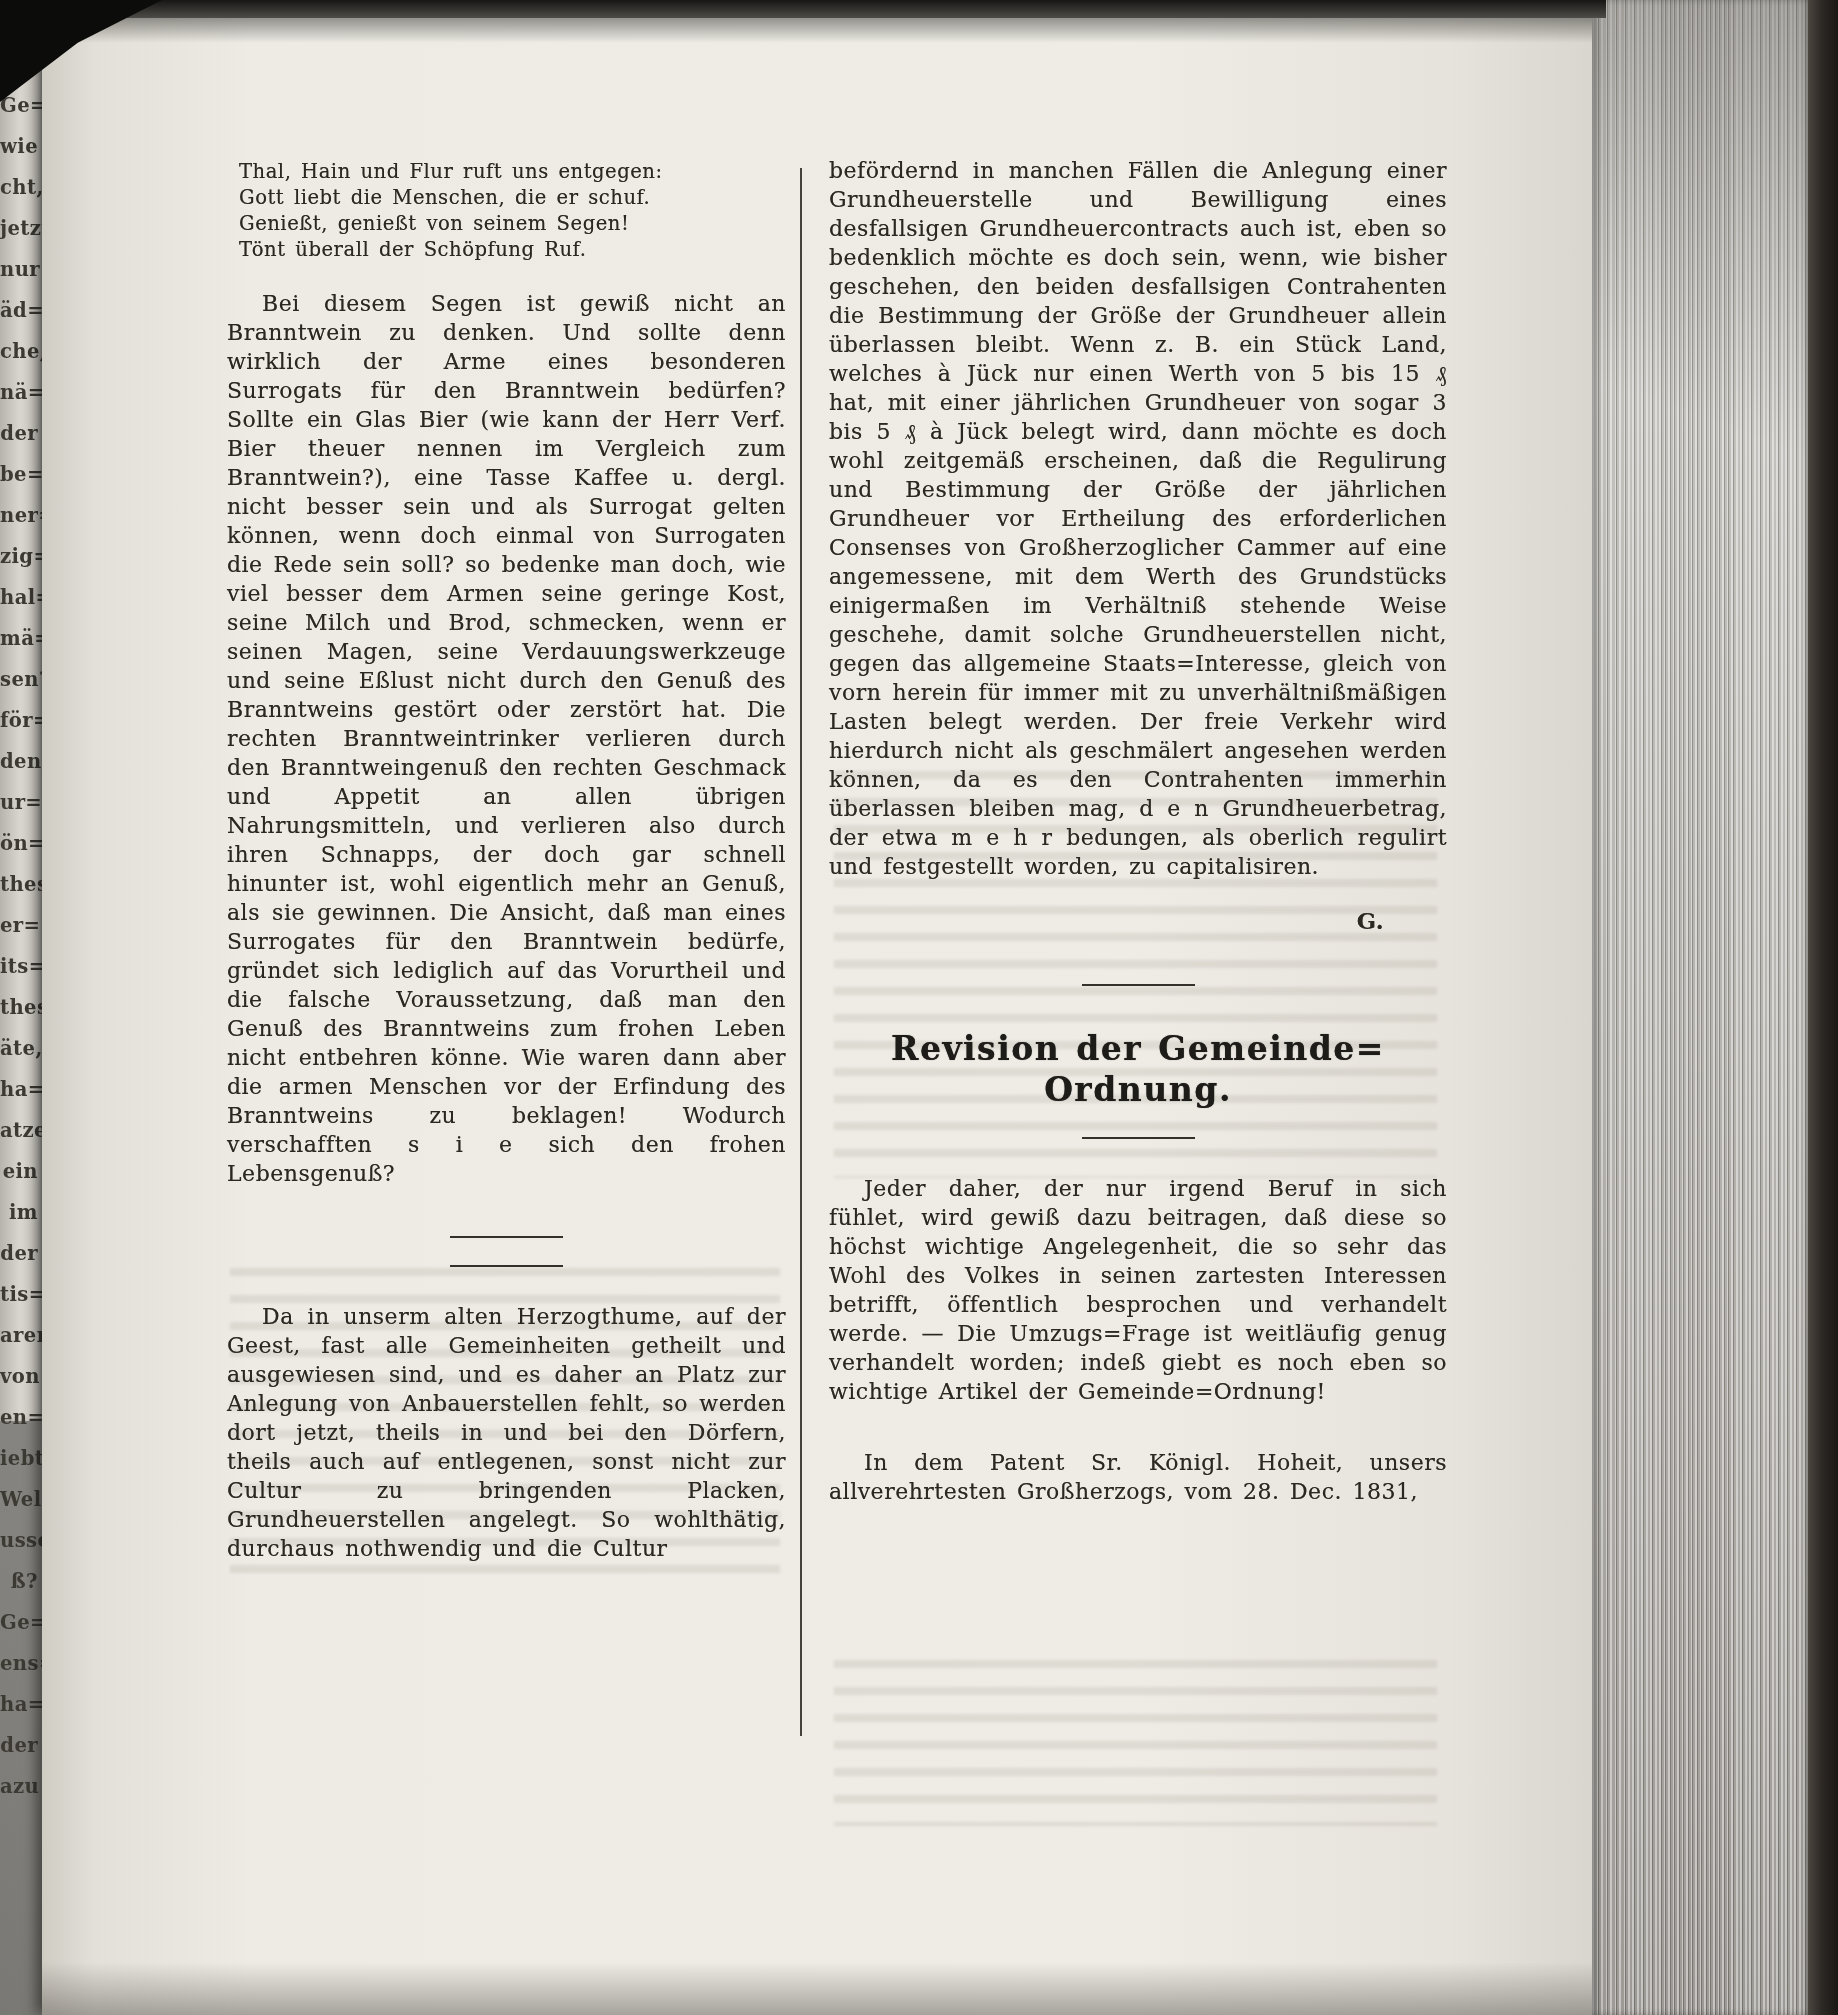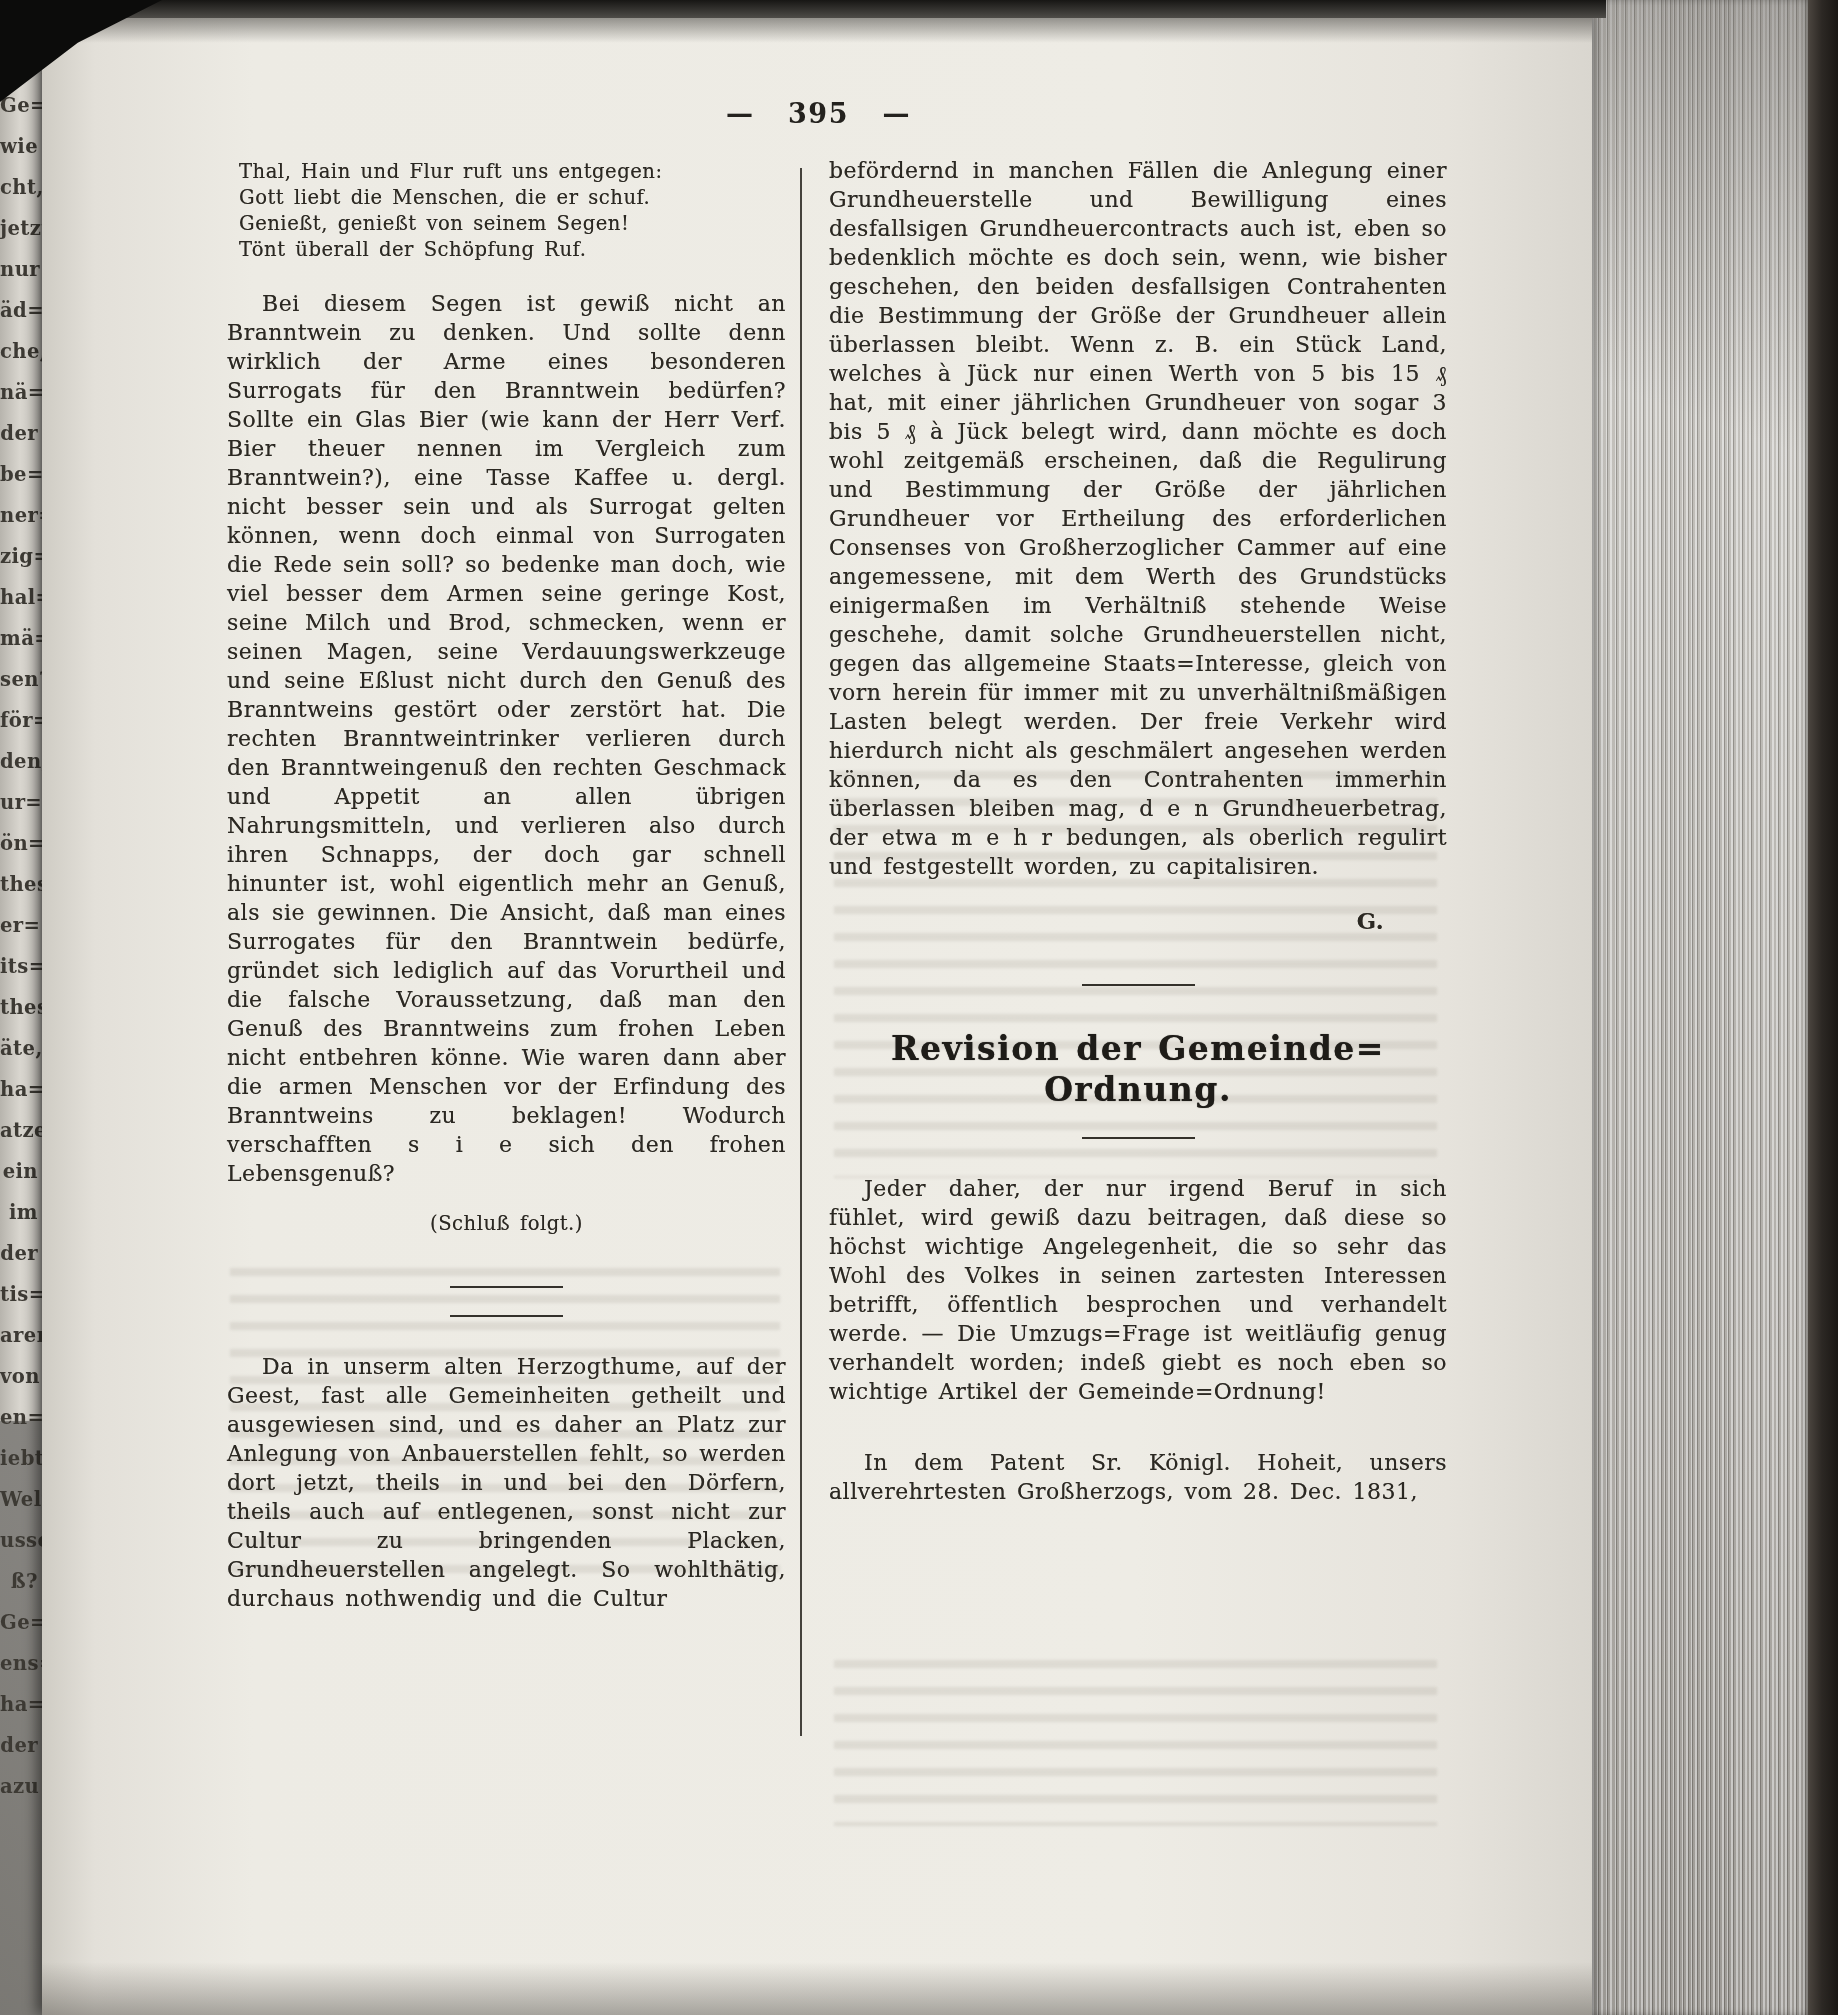--- a/index.html
+++ b/index.html
@@ -147,35 +147,33 @@
         <div class="frag">azu</div>
       </div>
   </div>
 
   <div class="page">
 
     <div class="ghost ghost1"></div>
     <div class="ghost ghost2"></div>
     <div class="ghost ghost3"></div>
 
-    <div class="pageno">— 395 —</div>
 
     <div class="vrule"></div>
 
     <div class="col col-left">
       <div class="poem">
           <div class="poem-line">Thal, Hain und Flur ruft uns entgegen:</div>
           <div class="poem-line">Gott liebt die Menschen, die er schuf.</div>
           <div class="poem-line">Genießt, genießt von seinem Segen!</div>
           <div class="poem-line">Tönt überall der Schöpfung Ruf.</div>
         </div>
 
       <p class="para">Bei diesem Segen ist gewiß nicht an Branntwein zu denken. Und sollte denn wirklich der Arme eines besonderen Surrogats für den Branntwein bedürfen? Sollte ein Glas Bier (wie kann der Herr Verf. Bier theuer nennen im Vergleich zum Branntwein?), eine Tasse Kaffee u. dergl. nicht besser sein und als Surrogat gelten können, wenn doch einmal von Surrogaten die Rede sein soll? so bedenke man doch, wie viel besser dem Armen seine geringe Kost, seine Milch und Brod, schmecken, wenn er seinen Magen, seine Verdauungswerkzeuge und seine Eßlust nicht durch den Genuß des Branntweins gestört oder zerstört hat. Die rechten Branntweintrinker verlieren durch den Branntweingenuß den rechten Geschmack und Appetit an allen übrigen Nahrungsmitteln, und verlieren also durch ihren Schnapps, der doch gar schnell hinunter ist, wohl eigentlich mehr an Genuß, als sie gewinnen. Die Ansicht, daß man eines Surrogates für den Branntwein bedürfe, gründet sich lediglich auf das Vorurtheil und die falsche Voraussetzung, daß man den Genuß des Branntweins zum frohen Leben nicht entbehren könne. Wie waren dann aber die armen Menschen vor der Erfindung des Branntweins zu beklagen! Wodurch verschafften s i e sich den frohen Lebensgenuß?</p>
 
-      <div class="schluss">(Schluß folgt.)</div>
 
       <div class="divider"></div>
 
 
       <div class="divider under"></div>
 
       <p class="para">Da in unserm alten Herzogthume, auf der Geest, fast alle Gemeinheiten getheilt und ausgewiesen sind, und es daher an Platz zur Anlegung von Anbauerstellen fehlt, so werden dort jetzt, theils in und bei den Dörfern, theils auch auf entlegenen, sonst nicht zur Cultur zu bringenden Placken, Grundheuerstellen angelegt. So wohlthätig, durchaus nothwendig und die Cultur</p>
     </div>
 
     <div class="col col-right">

